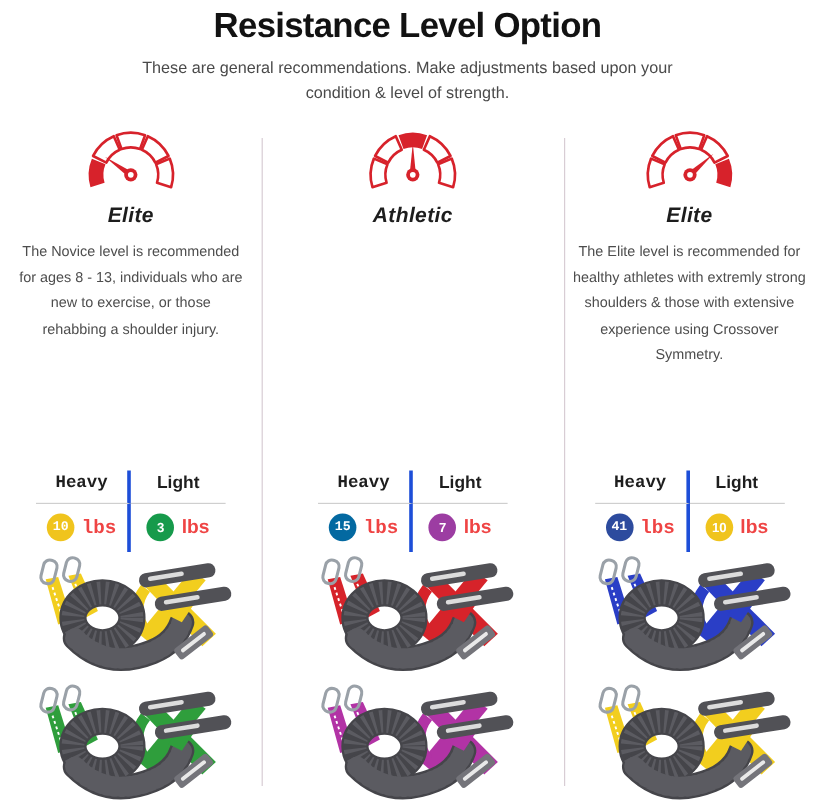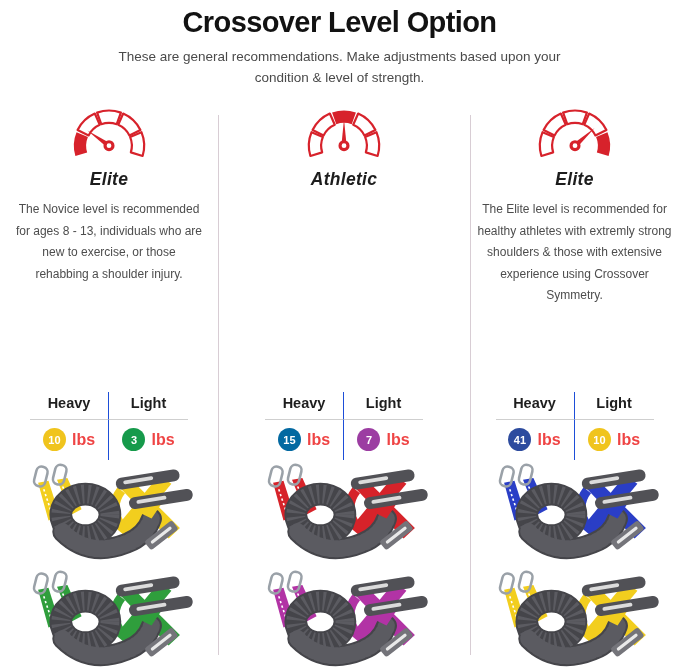--- a/index.html
+++ b/index.html
@@ -39,21 +39,21 @@
   .col.c3 .desc { width:202px; }
 
   .rtable {
     position:absolute; top:292px; left:50%; transform:translateX(-50%);
     display:grid; grid-template-columns:79px 79px;
   }
   .rtable .th {
     text-align:center; font-weight:700; font-size:14.5px; color:#1e1e1e;
     padding:3px 0 8px; border-bottom:1px solid #cfcfcf;
   }
-  .rtable .cfirst { border-right:1px solid #1d4ed8; }
+  .rtable .cfirst { border-right:3px solid #1d4ed8;font-family:Liberation Mono, monospace; }
   .rtable .td {
     display:flex; align-items:center; justify-content:center; gap:6px;
     padding:8px 0 9px;
   }
   .badge {
     width:23px; height:23px; border-radius:50%;
     display:inline-flex; align-items:center; justify-content:center;
     color:#fff; font-weight:700; font-size:11px; flex:0 0 auto;
   }
   .unit { font-size:16px; font-weight:700; color:#ef4444; }
@@ -63,21 +63,21 @@
     width:202px; height:104px;
   }
   .product svg { width:100%; height:100%; display:block; }
   .product.p1 { top:360px; }
   .product.p2 { top:467px; }
 </style>
 </head>
 <body>
 
 <header class="header">
-  <h1 class="page-title">Crossover Level Option</h1>
+  <h1 class="page-title">Resistance Level Option</h1>
   <p class="page-subtitle">These are general recommendations. Make adjustments based upon your condition &amp; level of strength.</p>
 </header>
 
 <div class="divider d1" style="background-color: rgb(216, 205, 212);"></div>
 <div class="divider d2" style="background-color: rgb(216, 205, 212);"></div>
 
 <main class="cols">
 
   <section class="col c1">
     <div class="gauge">

